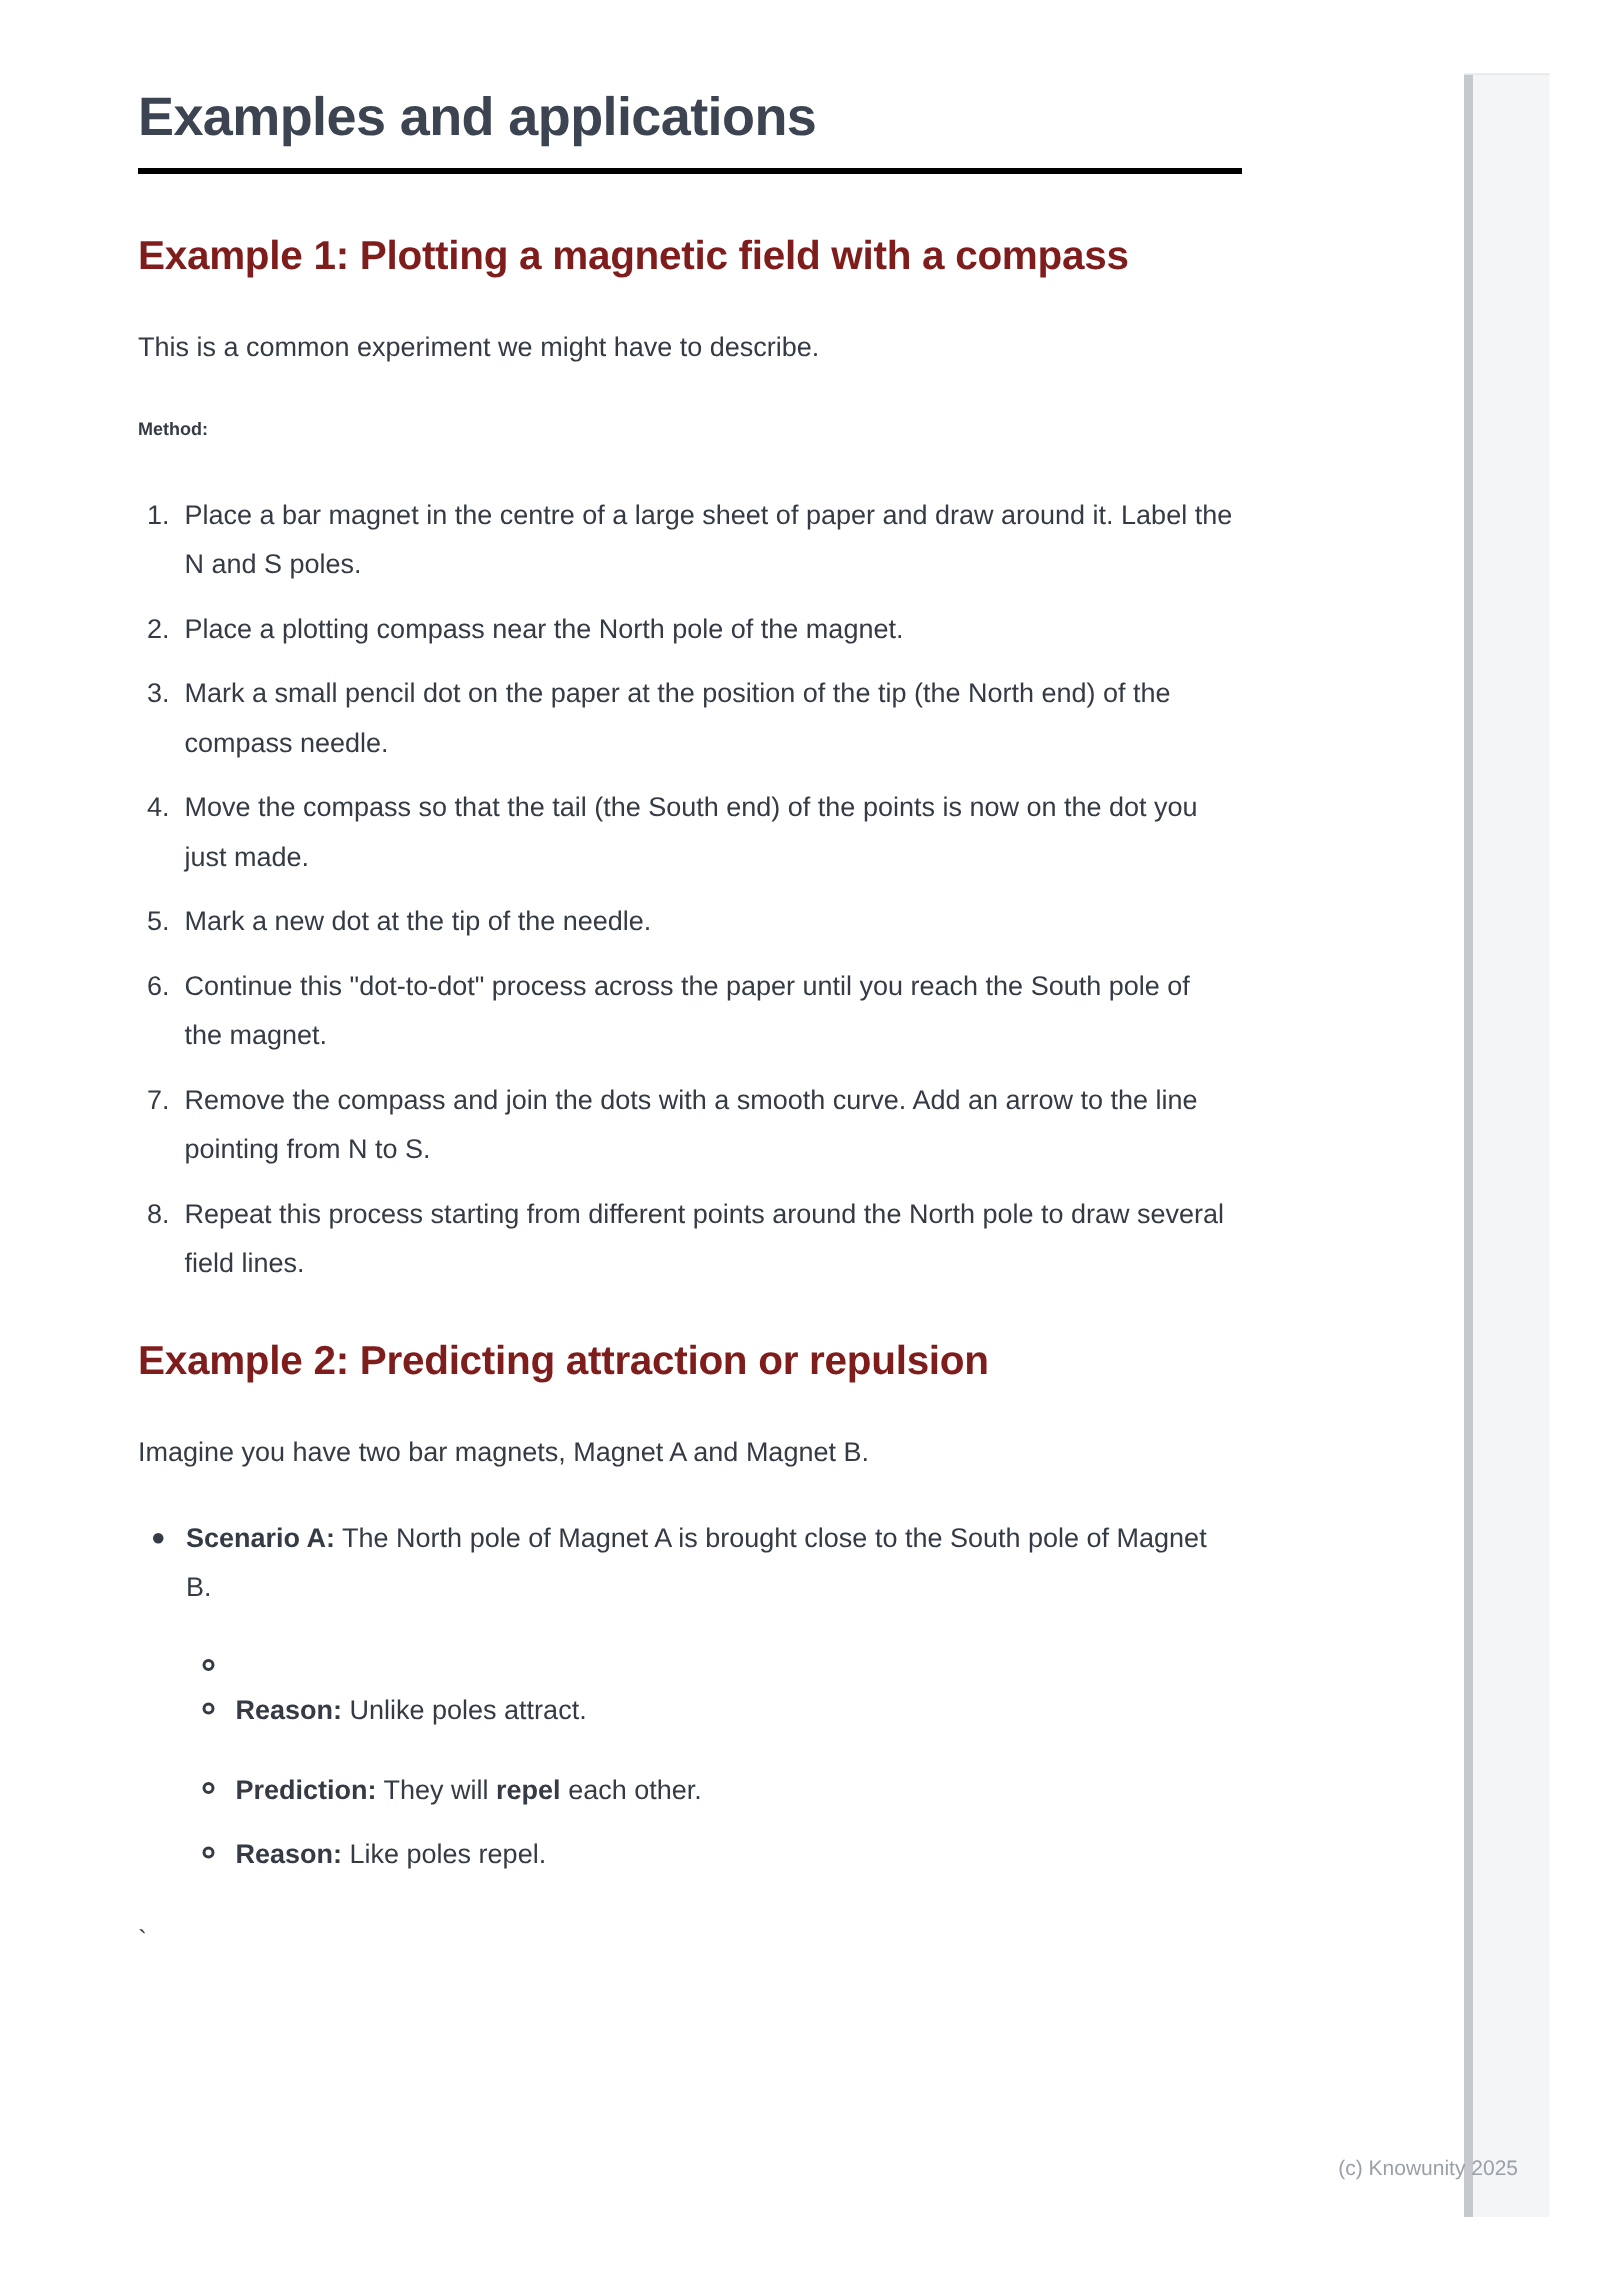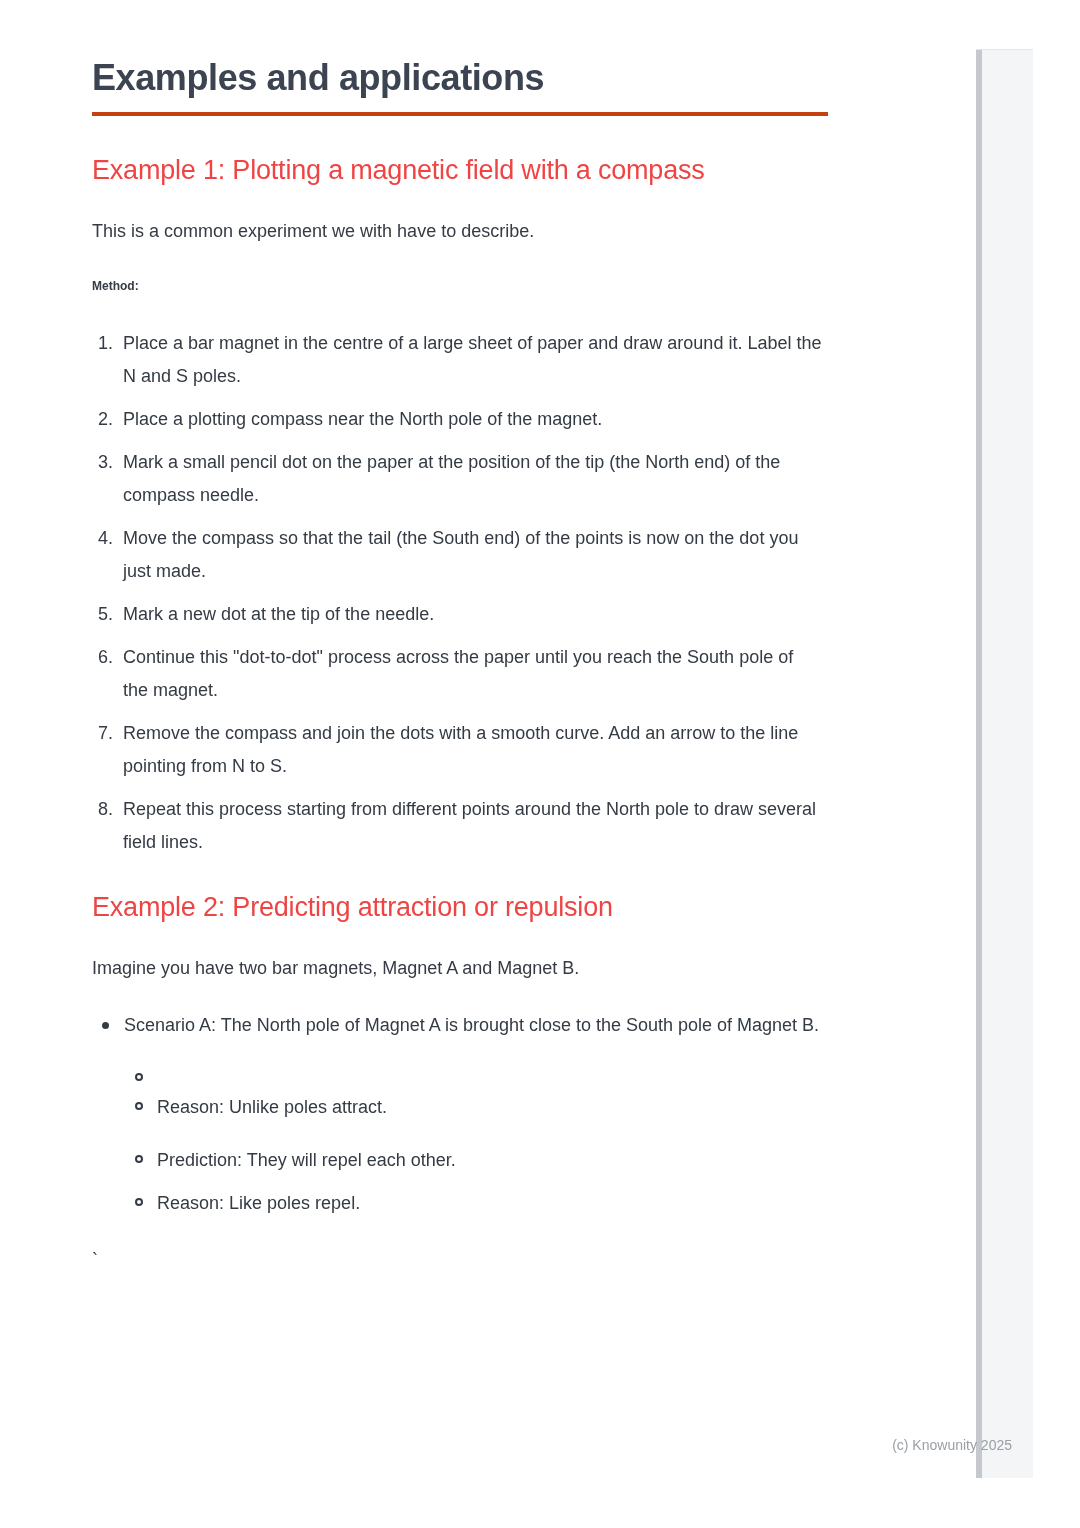--- a/index.html
+++ b/index.html
@@ -16,26 +16,26 @@
     left: 92px; top: 56px;
     width: 736px;
   }
   h1.doc-title {
     font-size: 36px;
     font-weight: 700;
     color: #3b4450;
     letter-spacing: -0.4px;
     line-height: 44px;
     padding-bottom: 12px;
-    border-bottom: 4px solid #c2410c;
+    border-bottom: 4px solid #000000;
   }
   h2.section-heading {
     font-size: 27px;
-    font-weight: 400;
-    color: #ef4444;
+    font-weight: 700;
+    color: #7f1d1d;
     letter-spacing: -0.2px;
     line-height: 33px;
     margin-top: 38px;
   }
   h2.section-heading.second { margin-top: 32px; }
   p.body-text {
     font-size: 18px;
     line-height: 33px;
     margin-top: 28px;
     max-width: 736px;
@@ -106,21 +106,21 @@
     display: flex;
     align-items: flex-start;
   }
   .ring {
     width: 8px; height: 8px;
     border-radius: 50%;
     border: 2px solid #343b44;
     margin-top: 11px;
     background: transparent;
   }
-  strong { font-weight: 400; text-align: center; }
+  strong { font-weight: 700; text-align: center; }
   p.stray-mark {
     font-size: 18px;
     line-height: 33px;
     margin-top: 24px;
     color: #343b44;
   }
   
   .scroll-panel {
     position: absolute;
     left: 976px; top: 49px;
@@ -146,21 +146,21 @@
 </style>
 </head>
 <body>
 
 <div class="content">
 
   <h1 class="doc-title">Examples and applications</h1>
 
   <h2 class="section-heading">Example 1: Plotting a magnetic field with a compass</h2>
 
-  <p class="body-text">This is a common experiment we with have to describe.</p>
+  <p class="body-text">This is a common experiment we might have to describe.</p>
 
   <p class="method-label">Method:</p>
 
   <ol class="steps">
     <li class="step">
       <span class="num">1.</span>
       <span class="step-text">Place a bar magnet in the centre of a large sheet of paper and draw around it. Label the N and S poles.</span>
     </li>
     <li class="step">
       <span class="num">2.</span>

